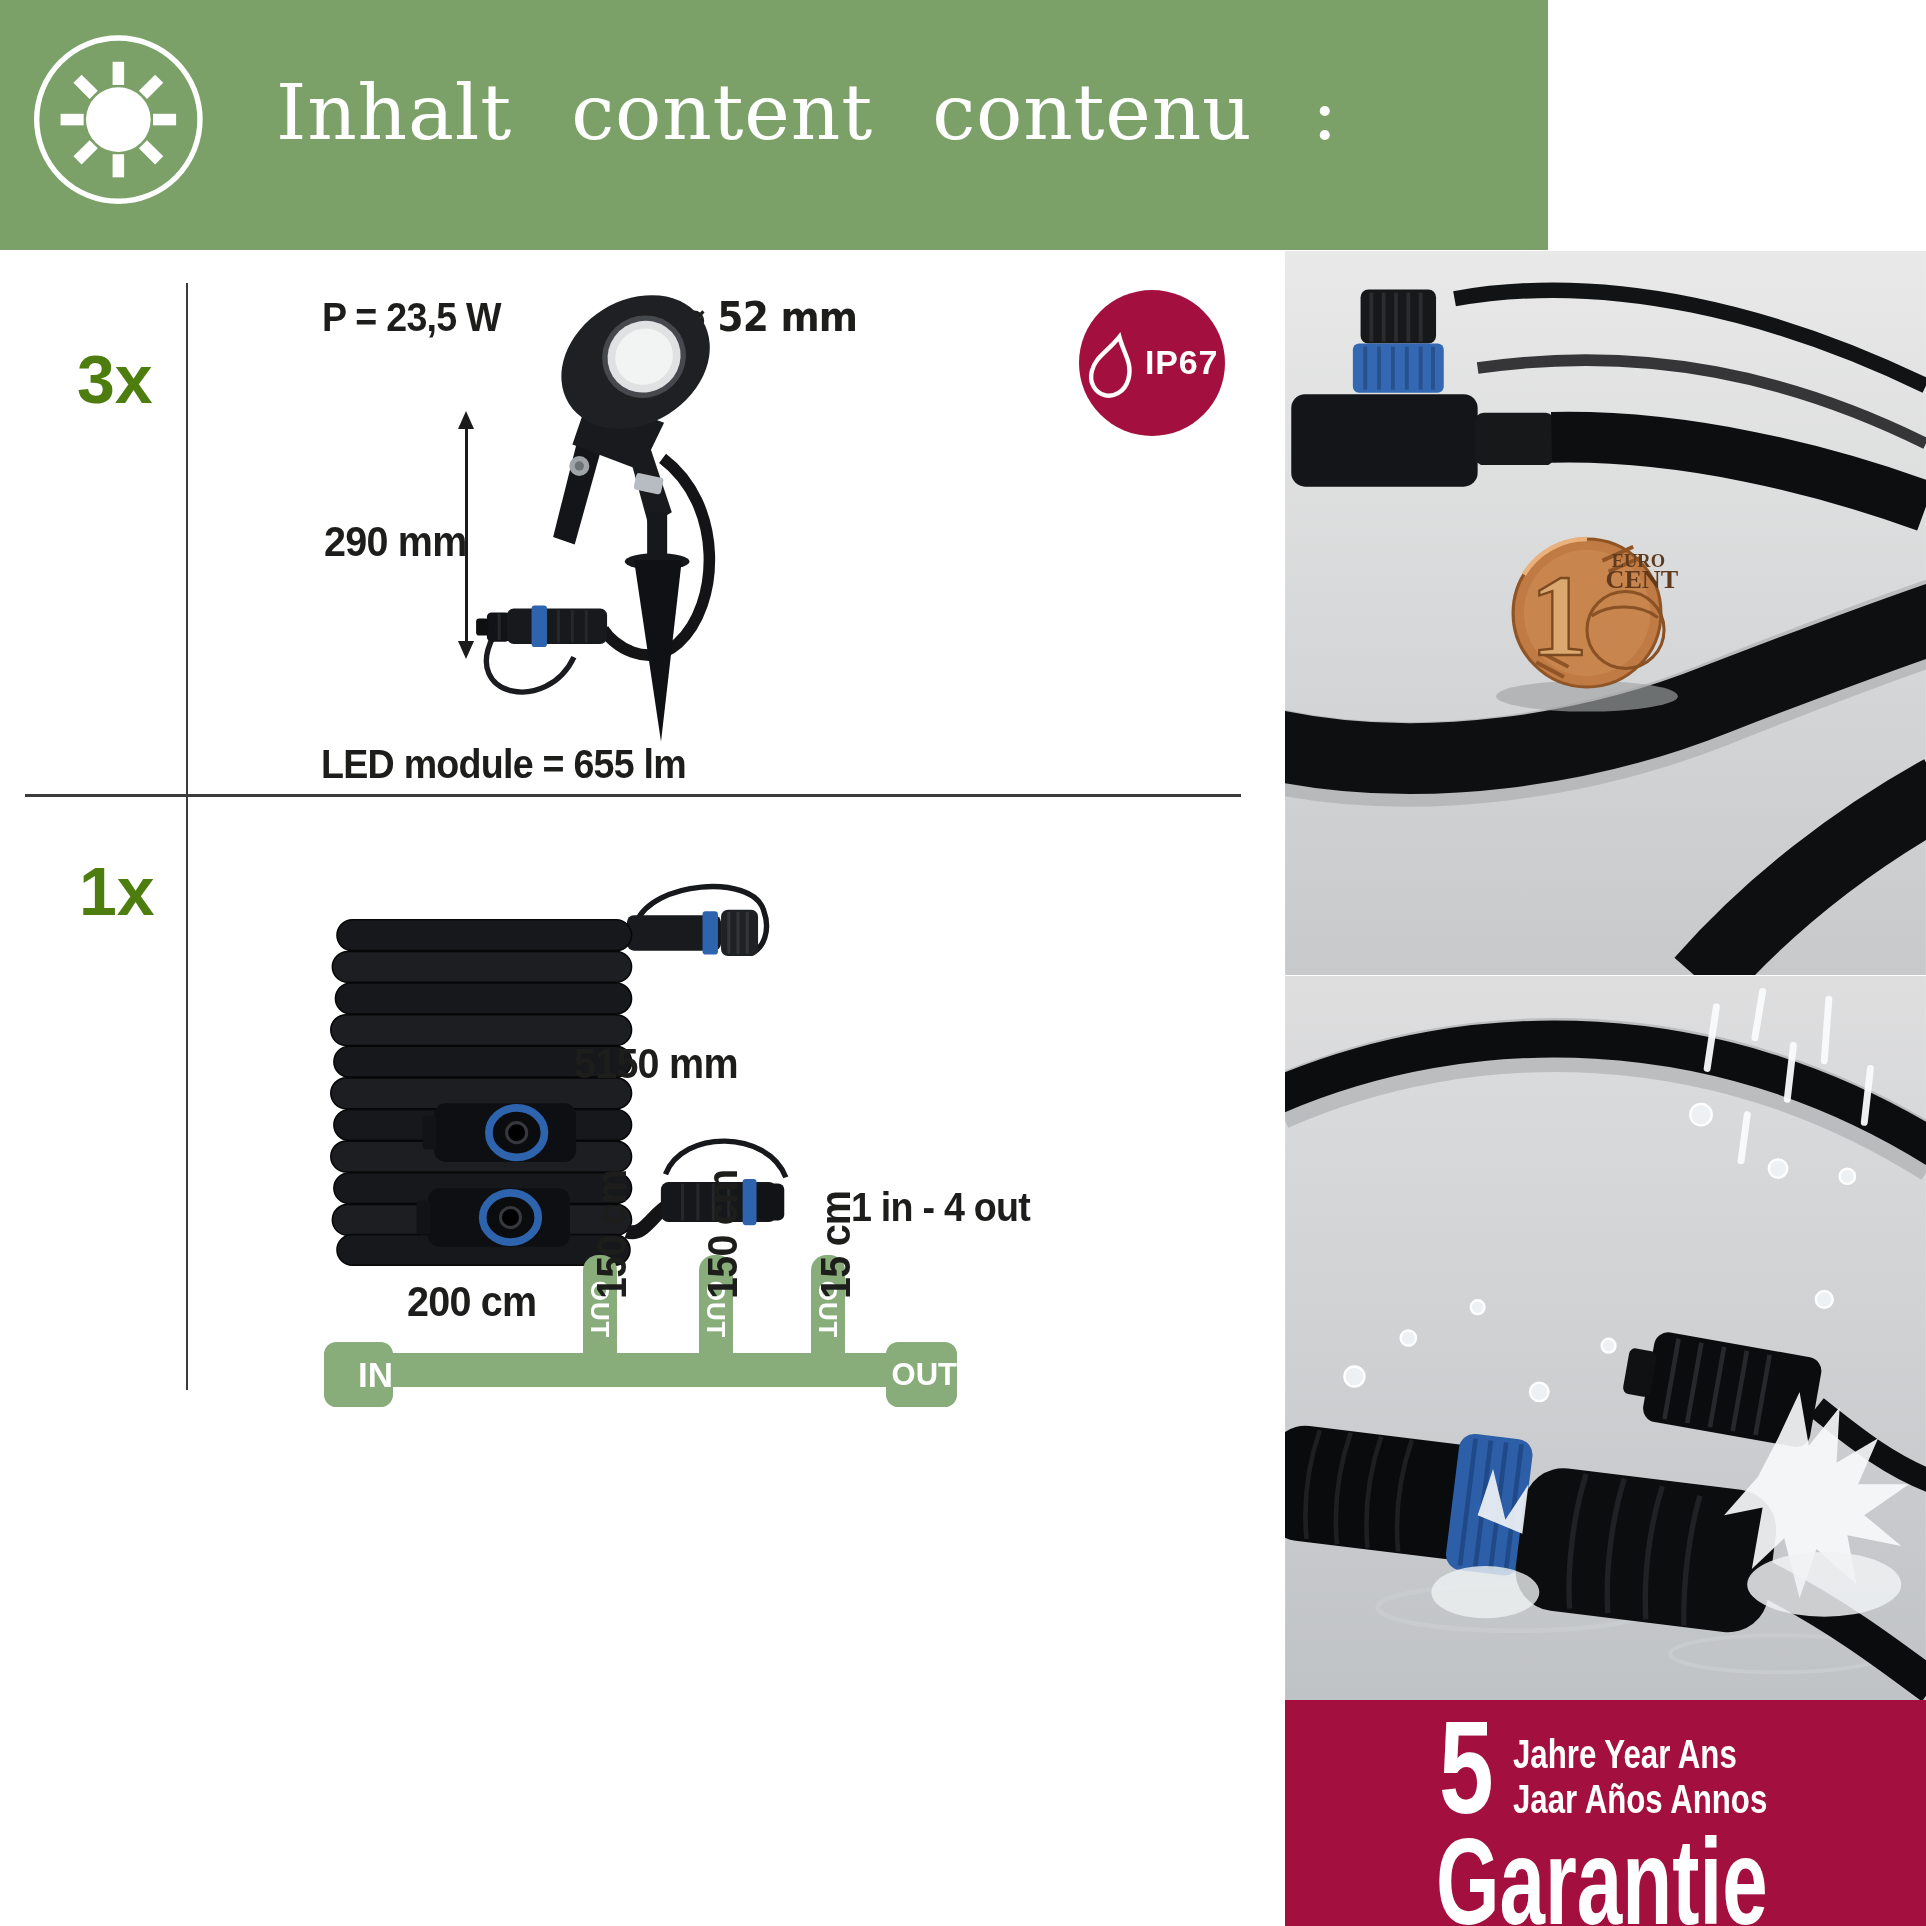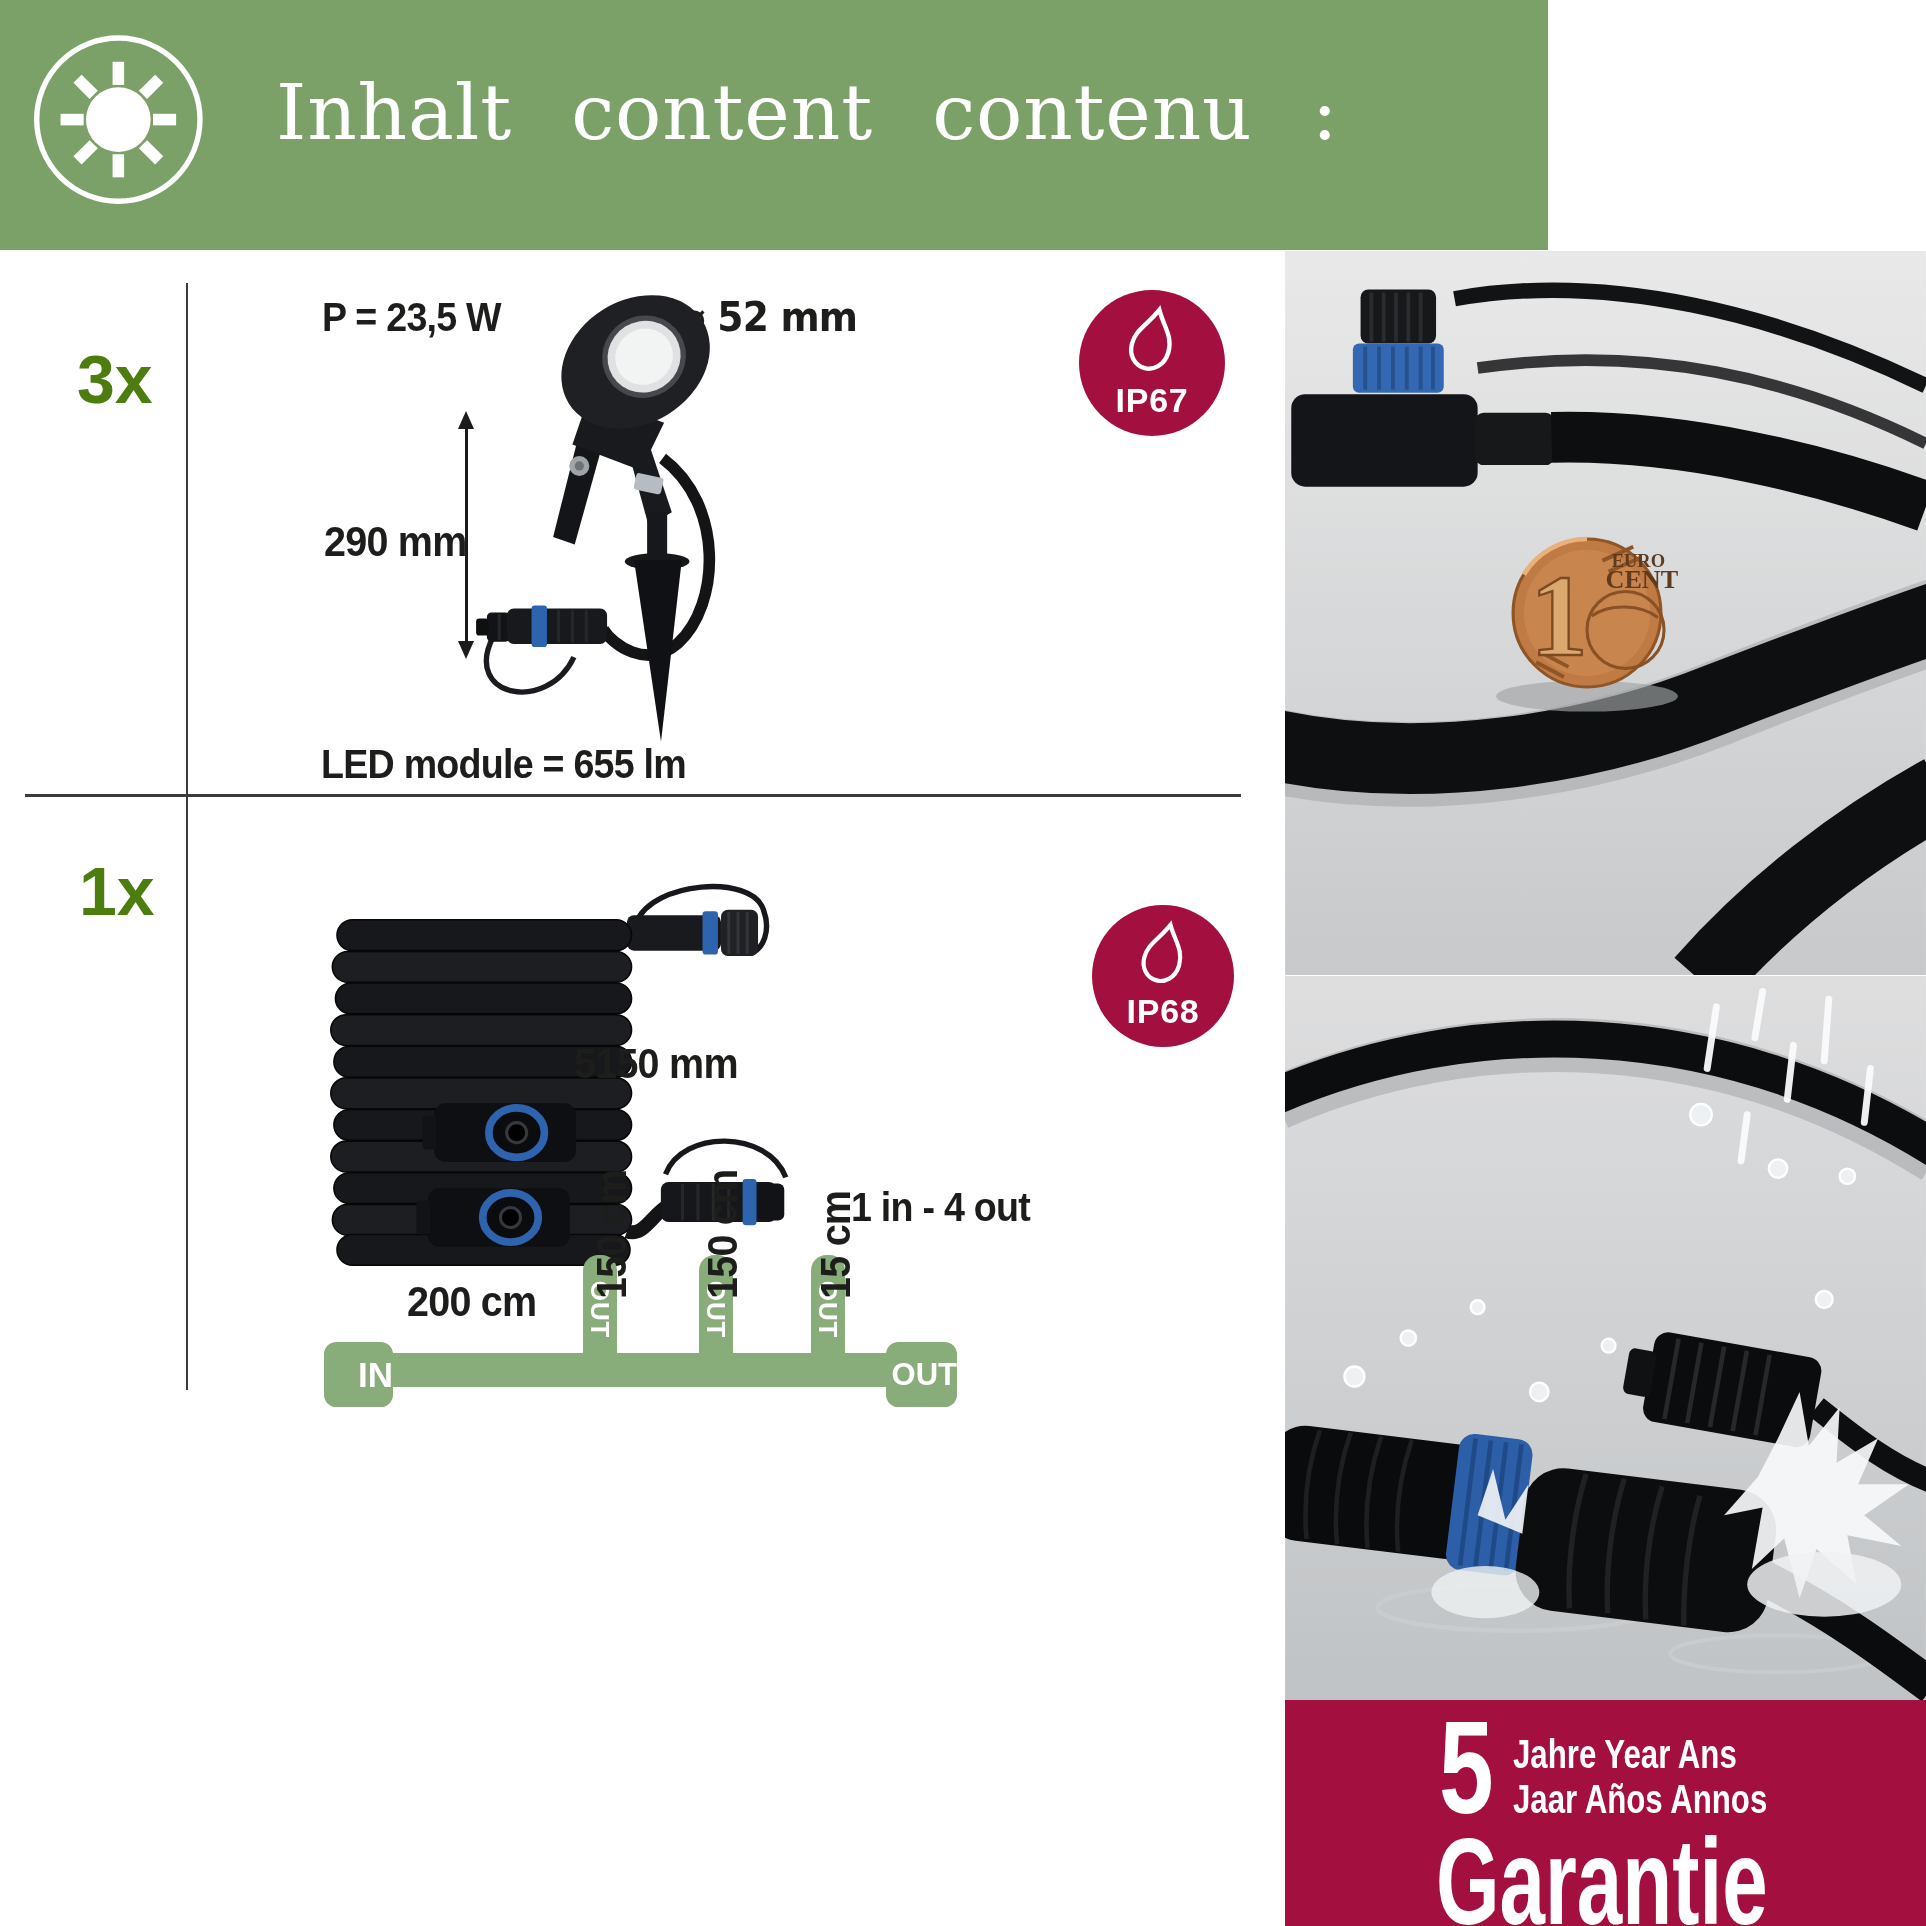--- a/index.html
+++ b/index.html
@@ -16,21 +16,21 @@
   
   .vrule{position:absolute;left:186px;top:283px;width:2.3px;height:1107px;background:#3b3b3b;}
   .hrule{position:absolute;left:25.4px;top:794px;width:1216px;height:3.1px;background:#3b3b3b;}
 
   
   .qty{position:absolute;font-size:68px;font-weight:700;color:#4d7c0f;line-height:1;}
   .dim{position:absolute;font-size:40px;font-weight:700;letter-spacing:-0.8px;line-height:1;
        white-space:nowrap;transform:scaleX(.94);transform-origin:0 0;}
 
   
-  .badge{position:absolute;border-radius:50%;background:#A30F3F;display:flex;flex-direction:column;
+  .badge{position:absolute;border-radius:50%;background:#A30F3F;display:flex;flex-direction:row;
          align-items:center;justify-content:flex-start;color:#fff;}
   .badge .iptxt{font-size:34px;font-weight:700;letter-spacing:0.8px;margin-top:-1.5px;}
 
   
   .arrline{position:absolute;left:465px;top:425px;width:3.1px;height:220px;background:#1b1b1b;}
   .arrup{position:absolute;left:458px;top:411px;width:0;height:0;
          border-left:8.5px solid transparent;border-right:8.5px solid transparent;border-bottom:18.5px solid #1b1b1b;}
   .arrdn{position:absolute;left:458px;top:641px;width:0;height:0;
          border-left:8.5px solid transparent;border-right:8.5px solid transparent;border-top:18.5px solid #1b1b1b;}
 
@@ -195,26 +195,20 @@
           <line x1="530" y1="400" x2="530" y2="448"></line>
       </g>
       <rect x="548" y="394" width="18" height="60" rx="4" fill="#2E63AE"></rect>
       <rect x="568" y="400" width="34" height="48" rx="8" fill="#121316"></rect>
     </svg>
   </div>
 
   <div class="dim" style="left:574px;top:1043px;font-size:42px;">5150 mm</div>
   <div class="dim" style="left:851px;top:1187px;">1 in - 4 out</div>
 
-  <div class="badge" style="left:1092px;top:905px;width:142px;height:142px;">
-    <svg width="63" height="77" viewBox="0 0 120 140" style="margin-top:11.6px">
-      <path d="M62 10 C76 38 96 52 94 82 C92 108 73 120 58 119 C39 118 25 102 26 81 C27 54 46 42 62 10 Z" fill="none" stroke="#ffffff" stroke-width="8" transform="rotate(12 60 65)"></path>
-    </svg>
-    <div class="iptxt">IP68</div>
-  </div>
 
   <div class="dbar dgreen"></div>
   <div class="dbox in dgreen">
     <span>IN</span>
   </div>
   <div class="dbox out dgreen">
     <span>OUT</span>
   </div>
 
   <div class="stub dgreen" style="left:583px;">

